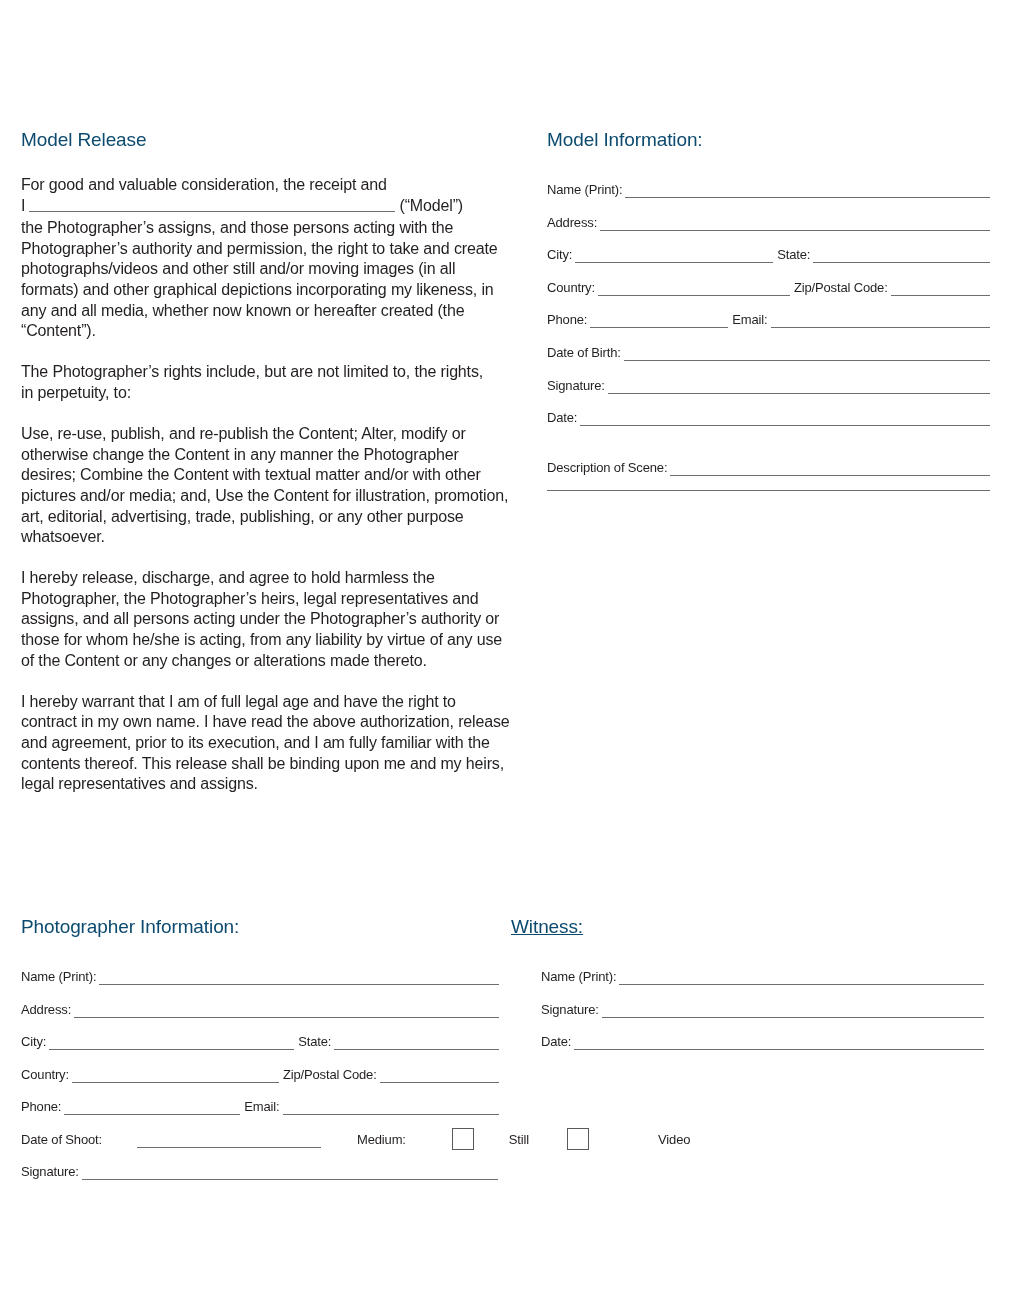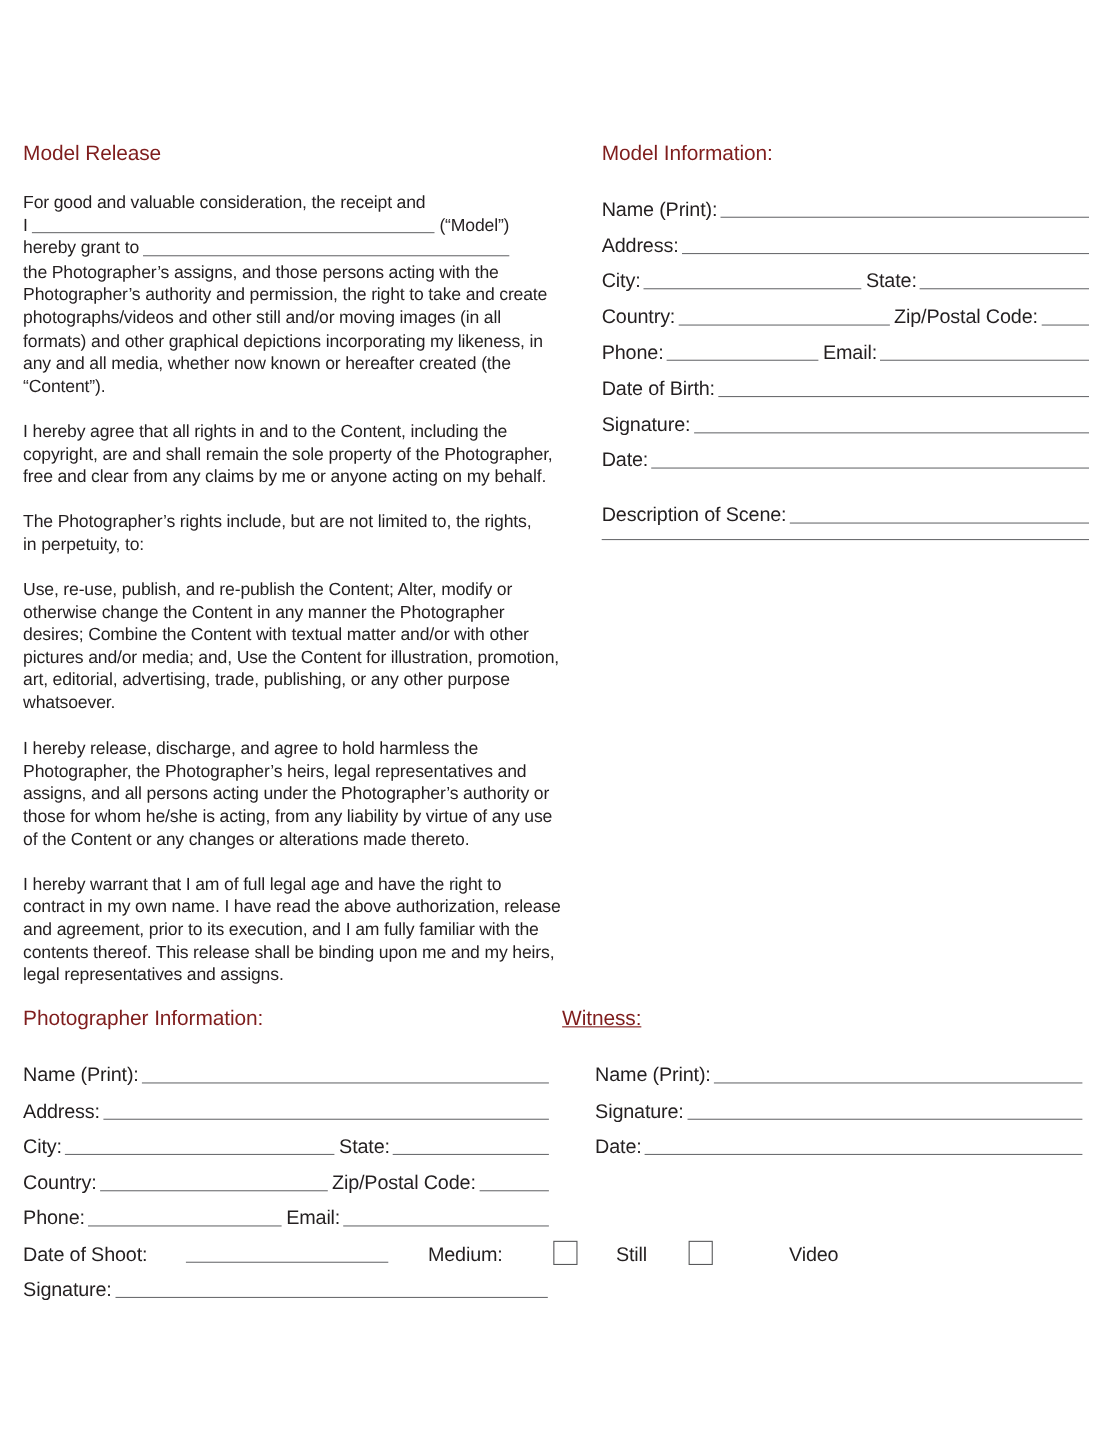--- a/index.html
+++ b/index.html
@@ -1,47 +1,42 @@
 <!DOCTYPE html>
 <html><head>
 <meta charset="utf-8">
 <style>
   * { box-sizing: border-box; margin: 0; padding: 0; }
   html, body { width: 1014px; height: 1300px; background: #ffffff; }
   body { position: relative; font-family: "Liberation Sans", "DejaVu Sans", sans-serif; color: #231f20; overflow: hidden; }
   .abs { position: absolute; }
-  .title { font-size: 19px; font-weight: normal; letter-spacing: -0.1px; color: #7f1d1d; }
+  .title { font-size: 19px; font-weight: normal; letter-spacing: -0.1px; color: #0c4a6e; }
   .body-text { font-size: 16px; line-height: 20.6px; color: #231f20; letter-spacing: -0.15px; }
   .para { margin-bottom: 20.6px; }
-  .row { position: absolute; display: flex; align-items: flex-end; font-size: 18px; height: 20px; color: #231f20; letter-spacing: -0.15px; white-space: nowrap; }
+  .row { position: absolute; display: flex; align-items: flex-end; font-size: 13px; height: 20px; color: #231f20; letter-spacing: -0.15px; white-space: nowrap; }
   .lbl { flex: 0 0 auto; line-height: 16px; padding-right: 3px; }
   .lbl2 { flex: 0 0 auto; line-height: 16px; padding: 0 3px 0 4px; }
   .line { flex: 1 1 auto; height: 16px; border-bottom: 1px solid #6d6e71; min-width: 10px; }
   .fixed { flex: 0 0 auto; }
   .checkbox { flex: 0 0 auto; width: 22px; height: 22px; border: 1px solid #58595b; margin-bottom: -2px; background: #fff; }
   .chk-lbl { flex: 0 0 auto; line-height: 16px; padding: 0 3px 0 3px; }
 </style>
 </head>
 <body>
 
 <div class="abs title" style="left:21px; top:129px;">Model Release</div>
 
 <div class="abs body-text" style="left:21px; top:175px; width:490px;">
   <div>For good and valuable consideration, the receipt and</div>
   <div style="display:flex; align-items:flex-end; width:442px; height:20.6px;">
     <span style="padding-right:4px;">I</span>
     <span class="line" style="height:14px; margin-bottom:4px;"></span>
     <span style="padding-left:4px;">(“Model”)</span>
   </div>
-  <div style="display:flex; align-items:flex-end; width:442px; height:20.6px;">
-    <span style="padding-right:4px;">hereby grant to</span>
-    <span class="line" style="height:14px; margin-bottom:4px;"></span>
-  </div>
   <div class="para" style="margin-top:2px;">the Photographer’s assigns, and those persons acting with the Photographer’s authority and permission, the right to take and create photographs/videos and other still and/or moving images (in all formats) and other graphical depictions incorporating my likeness, in any and all media, whether now known or hereafter created (the “Content”).</div>
-  <div class="para">I hereby agree that all rights in and to the Content, including the copyright, are and shall remain the sole property of the Photographer, free and clear from any claims by me or anyone acting on my behalf.</div>
   <div class="para">
     <div>The Photographer’s rights include, but are not limited to, the rights,</div>
     <div>in perpetuity, to:</div>
   </div>
   <div class="para">Use, re-use, publish, and re-publish the Content; Alter, modify or otherwise change the Content in any manner the Photographer desires; Combine the Content with textual matter and/or with other pictures and/or media; and, Use the Content for illustration, promotion, art, editorial, advertising, trade, publishing, or any other purpose whatsoever.</div>
   <div class="para">I hereby release, discharge, and agree to hold harmless the Photographer, the Photographer’s heirs, legal representatives and assigns, and all persons acting under the Photographer’s authority or those for whom he/she is acting, from any liability by virtue of any use of the Content or any changes or alterations made thereto.</div>
   <div class="para">I hereby warrant that I am of full legal age and have the right to contract in my own name. I have read the above authorization, release and agreement, prior to its execution, and I am fully familiar with the contents thereof. This release shall be binding upon me and my heirs, legal representatives and assigns.</div>
 </div>
 
 <div class="abs title" style="left:547px; top:129px;">Model Information:</div>

